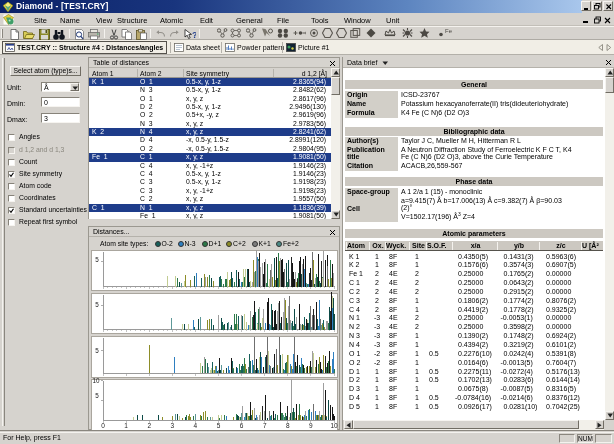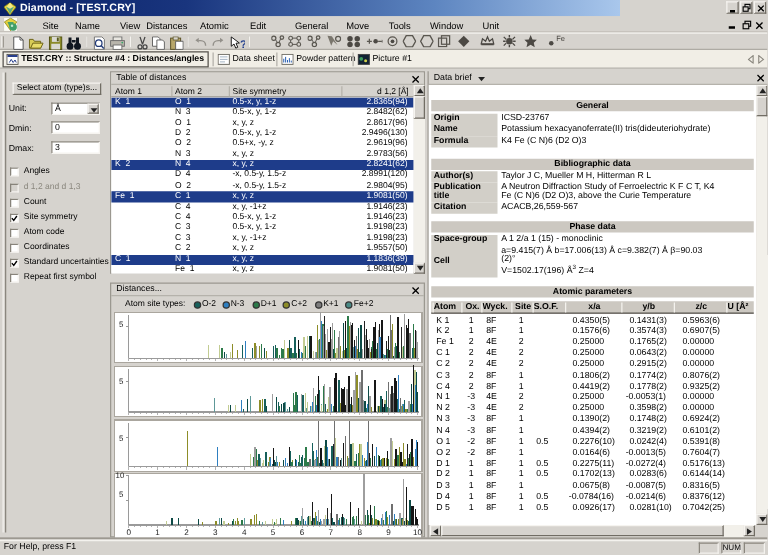--- a/index.html
+++ b/index.html
@@ -3,21 +3,21 @@
 *{margin:0;padding:0;box-sizing:border-box}
 html,body{width:614px;height:444px;overflow:hidden}
 body{-webkit-font-smoothing:antialiased;font-family:"Liberation Sans",sans-serif;background:#d6d3ce;position:relative;font-size:7px;color:#000}
 .a{position:absolute}
 .raised{background:#d6d3ce;border:1px solid;border-color:#f6f4f0 #716d64 #716d64 #f6f4f0}
 .sunk{background:#fff;border:1px solid;border-color:#87837a #f6f4f0 #f6f4f0 #87837a}
 .hl{background:#1e3c8a;color:#fff}
 .cell{position:absolute;white-space:nowrap}
 </style></head><body>
 
-<div class="a" style="left:0;top:0;width:496px;height:13px;background:linear-gradient(90deg,#0a2167 0%,#19357e 30%,#5d85c0 70%,#a9c7ec 100%)">
+<div class="a" style="left:0;top:0;width:582px;height:13px;background:linear-gradient(90deg,#0a2167 0%,#19357e 30%,#5d85c0 70%,#a9c7ec 100%)">
  <svg class="a" style="left:3px;top:2px" width="10" height="10">
       <polygon points="5,0 10,3.5 5,10 0,3.5" fill="#e5d23f" stroke="#6b6b1a" stroke-width="0.6"></polygon>
       <polygon points="2,3.5 8,3.5 5,9" fill="#58a97e"></polygon>
       <polygon points="5,0 7.5,3.5 5,5 2.5,3.5" fill="#f4ea86"></polygon>
     </svg>
  <div class="a" style="left:16px;top:1px;font-size:8.5px;font-weight:bold;color:#fff;letter-spacing:0.1px">Diamond - [TEST.CRY]</div>
  <div class="a raised" style="left:581px;top:1px;width:10px;height:10px">
       <div class="a" style="left:1.5px;top:6px;width:4.5px;height:1.5px;background:#000"></div>
     </div>
  <div class="a raised" style="left:592px;top:1px;width:10px;height:10px">
@@ -37,25 +37,25 @@
  <svg class="a" style="left:3px;top:1px" width="11" height="11">
       <rect x="0" y="0" width="11" height="11" fill="#fdfdf6" stroke="#b5b2a8" stroke-width="0.5"></rect>
       <polygon points="5.5,0.5 10.5,3.5 5.5,10.5 0.5,3.5" fill="#e3d23d" stroke="#897f1f" stroke-width="0.6"></polygon>
       <polygon points="3,3.5 8,3.5 5.5,9.5" fill="#49a06b"></polygon>
       <circle cx="7.5" cy="7.5" r="3" fill="#3f9e68"></circle>
       <circle cx="6.6" cy="6.6" r="1" fill="#bfe8cd"></circle>
     </svg>
  <div class="a" style="left:34px;top:3px;font-size:7.5px">Site</div>
  <div class="a" style="left:60px;top:3px;font-size:7.5px">Name</div>
  <div class="a" style="left:96px;top:3px;font-size:7.5px">View</div>
- <div class="a" style="left:117px;top:3px;font-size:7.5px">Distances</div>
+ <div class="a" style="left:117px;top:3px;font-size:7.5px">Structure</div>
  <div class="a" style="left:160px;top:3px;font-size:7.5px">Atomic</div>
  <div class="a" style="left:200px;top:3px;font-size:7.5px">Edit</div>
  <div class="a" style="left:236px;top:3px;font-size:7.5px">General</div>
- <div class="a" style="left:277px;top:3px;font-size:7.5px">Move</div>
+ <div class="a" style="left:277px;top:3px;font-size:7.5px">File</div>
  <div class="a" style="left:311px;top:3px;font-size:7.5px">Tools</div>
  <div class="a" style="left:344px;top:3px;font-size:7.5px">Window</div>
  <div class="a" style="left:386px;top:3px;font-size:7.5px">Unit</div>
  <div class="a" style="left:583px;top:8px;width:5px;height:1.5px;background:#000"></div>
  <svg class="a" style="left:593px;top:2.5px" width="9" height="9">
       <rect x="3" y="1" width="4.5" height="4" fill="none" stroke="#000" stroke-width="0.9"></rect>
       <rect x="1.5" y="3" width="4.5" height="4" fill="#d6d3ce" stroke="#000" stroke-width="0.9"></rect>
     </svg>
  <svg class="a" style="left:604px;top:3.5px" width="8" height="8">
       <path d="M1 1l5 5M6 1l-5 5" stroke="#000" stroke-width="1.1"></path>

